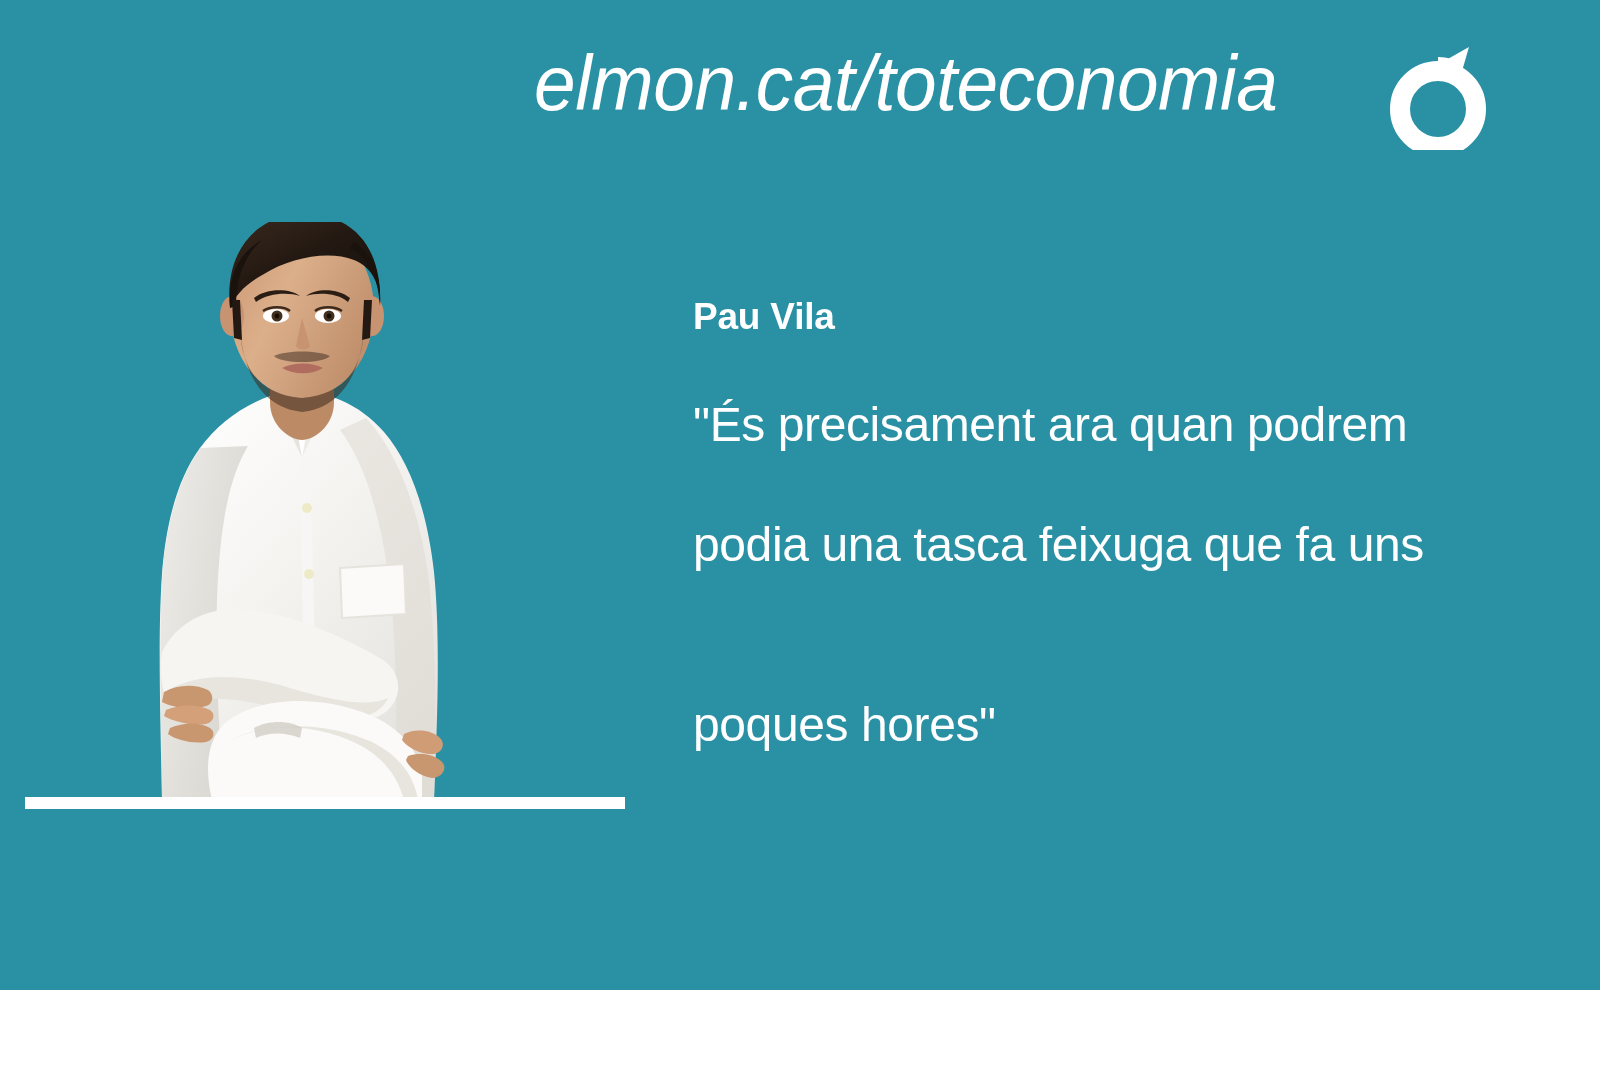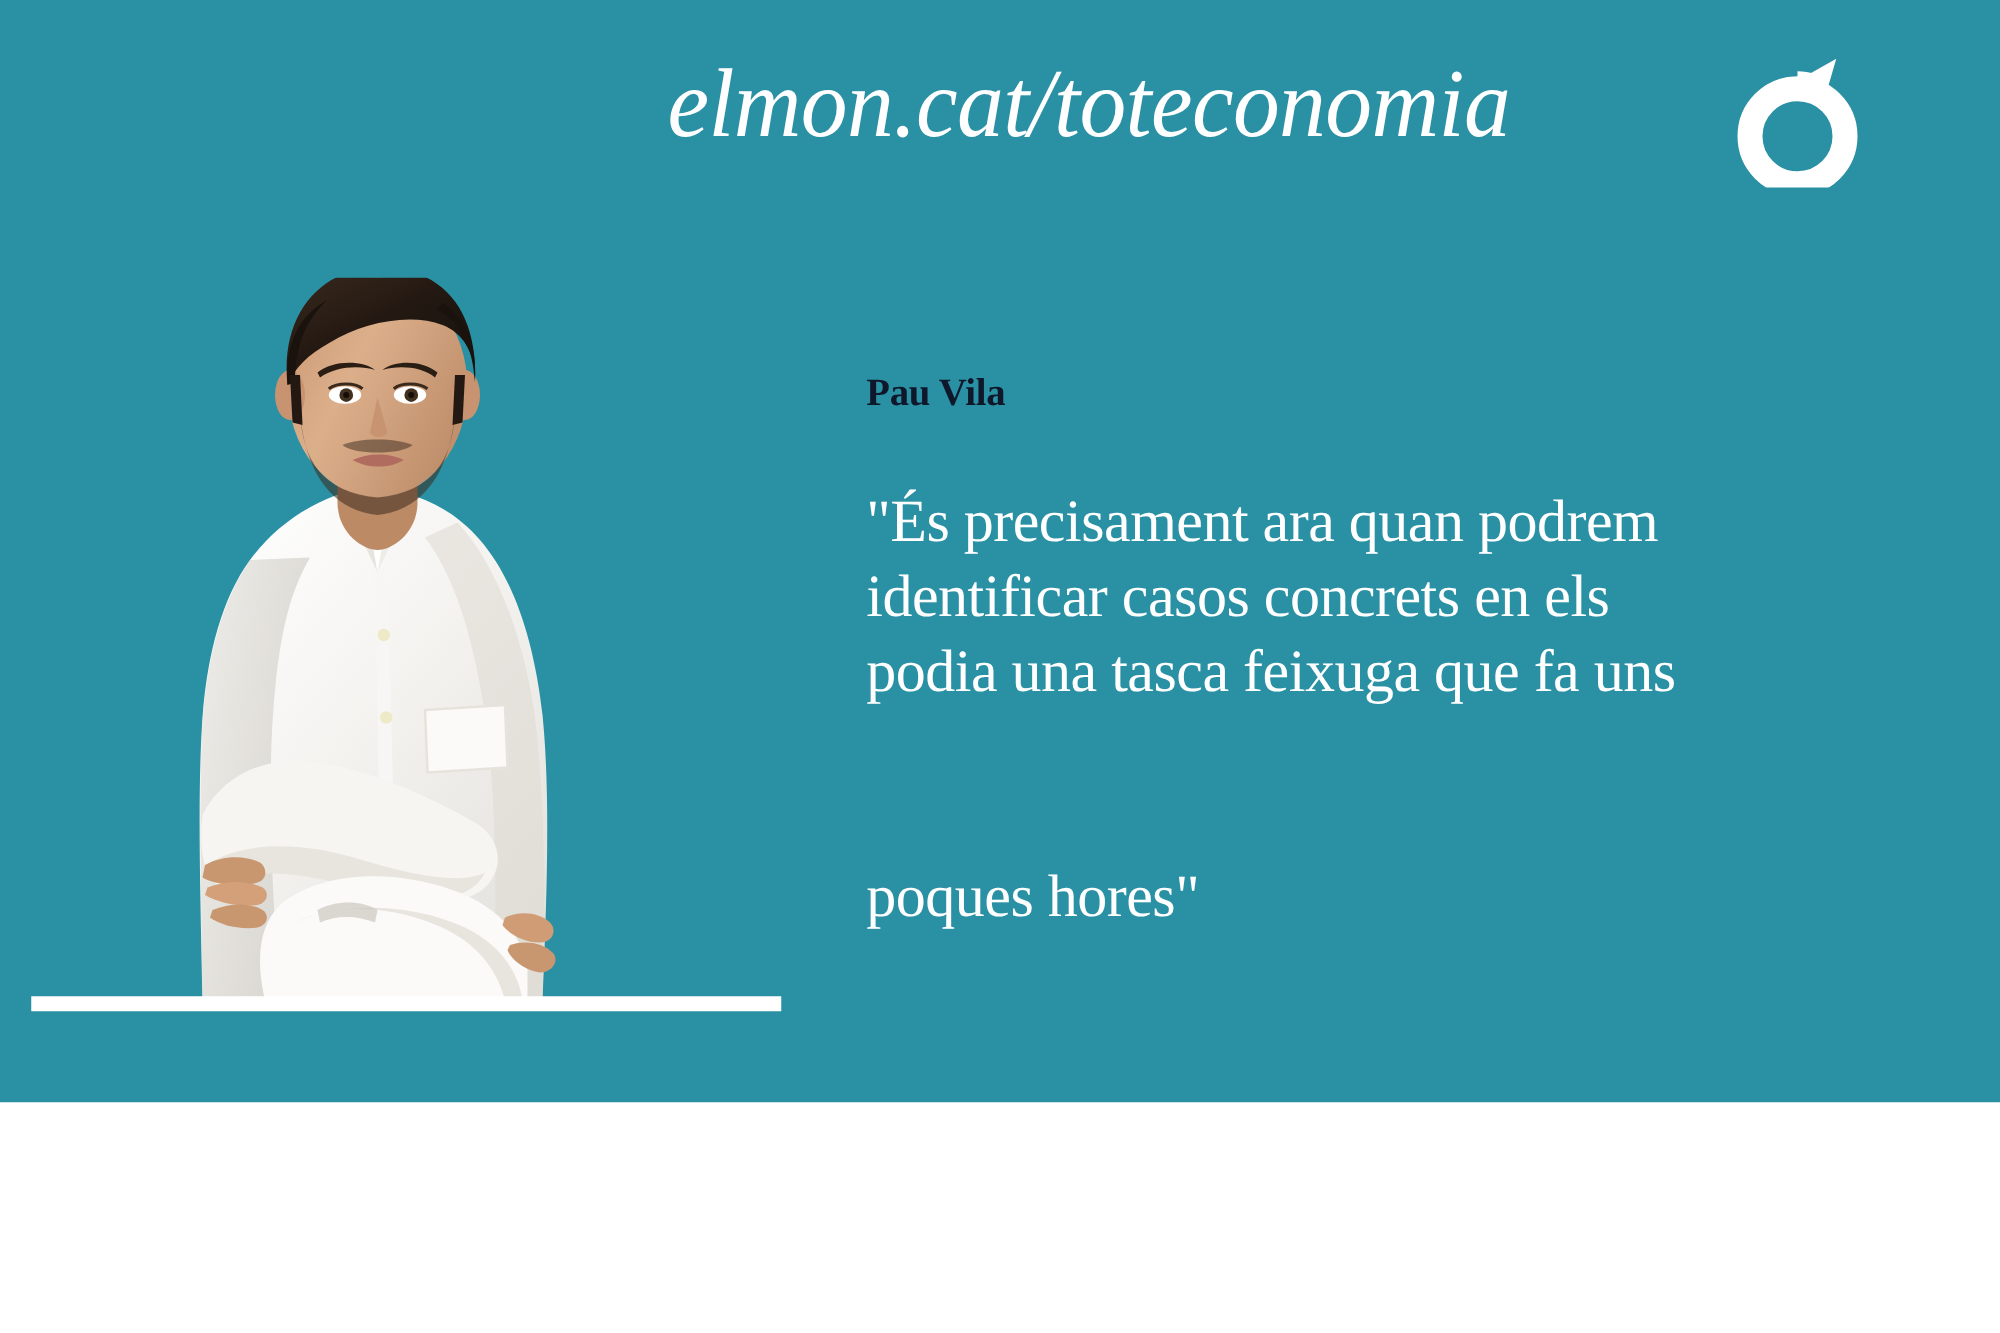--- a/index.html
+++ b/index.html
@@ -6,24 +6,24 @@
   html, body {
     margin: 0;
     padding: 0;
     background: #ffffff;
   }
   * { box-sizing: border-box; }
 
   .card {
     position: relative;
     width: 1600px;
-    height: 882px;
+    height: 990px;
     background: #2a91a4;
     overflow: hidden;
-    font-family: Liberation Serif, serif;
+    font-family: Liberation Sans, sans-serif;
   }
 
   
   .header {
     position: absolute;
     left: 0;
     top: 0;
     width: 1600px;
     height: 175px;
   }
@@ -75,23 +75,23 @@
 
   
   .quote-block {
     position: absolute;
     left: 693px;
     top: 296px;
     width: 790px;
   }
 
   .speaker-name {
-    font-size: 31px;
+    font-size: 37px;
     font-weight: bold;
-    color: #0f172a;
+    color: #ffffff;
     line-height: 1.15;
     margin: 0 0 56px 0;
     letter-spacing: -0.2px;
   }
 
   .quote-text {
     font-size: 48px;
     font-weight: 400;
     color: #ffffff;
     line-height: 60px;
@@ -250,16 +250,16 @@
 
         <path d="M150 506 C164 498 186 498 198 506 L196 516 C182 510 164 510 152 516 Z" fill="#ccc8c0" opacity="0.7"></path>
       </g>
     </svg>
   </div>
 
   <div class="rule" style="background: rgb(255, 255, 255);"></div>
 
   <div class="quote-block">
     <div class="speaker-name">Pau Vila</div>
-    <div class="quote-text"><span>"És precisament ara quan podrem</span><br><span>identificar casos concrets en els</span><br><span>podia una tasca feixuga que fa uns</span><br><br><br><span>poques hores"</span></div>
+    <div class="quote-text"><span>"És precisament ara quan podrem</span><br><br><span>podia una tasca feixuga que fa uns</span><br><br><br><span>poques hores"</span></div>
   </div>
 
 </div>
 
 </body></html>

